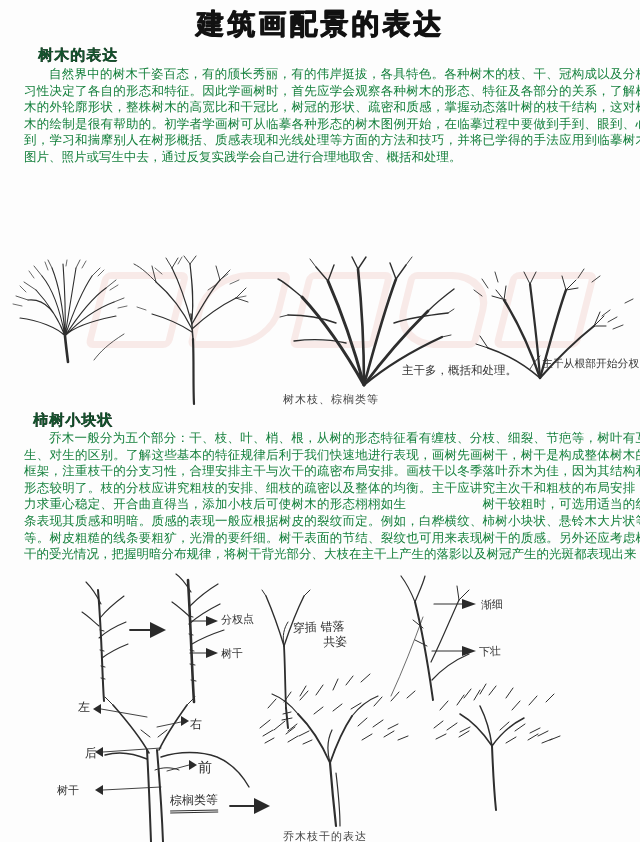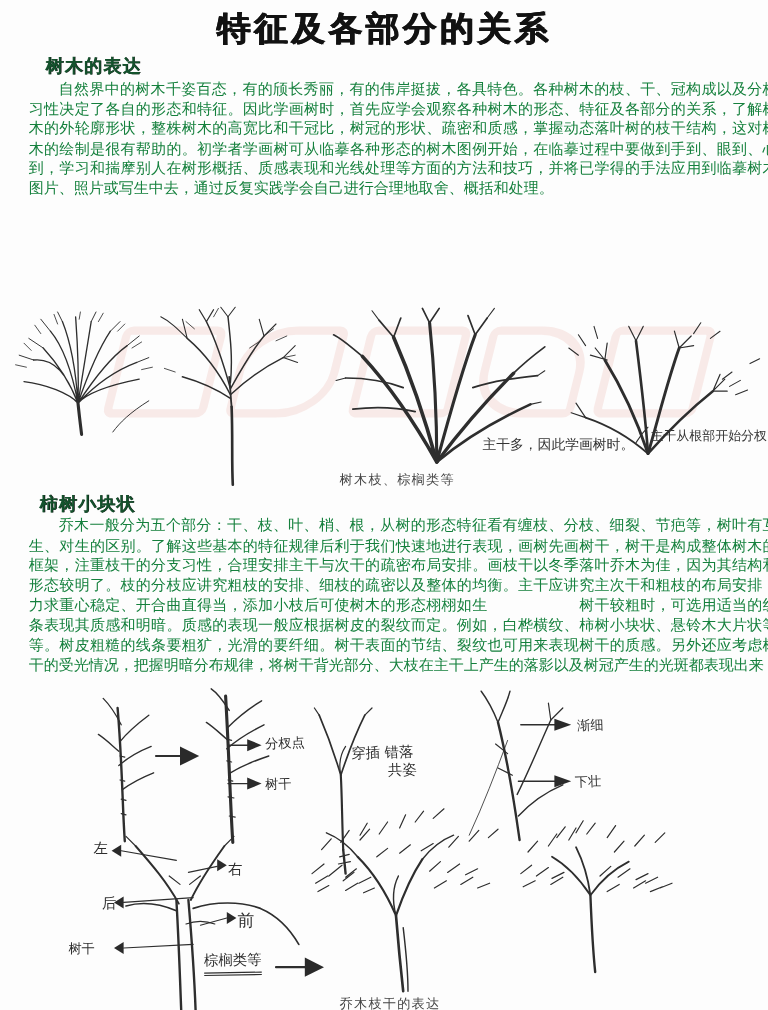--- a/index.html
+++ b/index.html
@@ -42,21 +42,21 @@
   }
   .wm i.b2{border-radius:50% 8px 50% 8px;}
   .wm i.b4{border-radius:8px 50% 8px 50%;}
   .underline2{border-bottom:3px double #2e2e2e;padding-bottom:1px;}
 </style>
 </head>
 <body>
 
 <div class="page">
 
-  <div class="title">特征及各部分的关系</div>
+  <div class="title">建筑画配景的表达</div>
 
   <div class="h2" style="left:38px;top:46px;">树木的表达</div>
 
   <p class="para" style="top:66px;">自然界中的树木千姿百态，有的颀长秀丽，有的伟岸挺拔，各具特色。各种树木的枝、干、冠构成以及分枝习性决定了各自的形态和特征。因此学画树时，首先应学会观察各种树木的形态、特征及各部分的关系，了解树木的外轮廓形状，整株树木的高宽比和干冠比，树冠的形状、疏密和质感，掌握动态落叶树的枝干结构，这对树木的绘制是很有帮助的。初学者学画树可从临摹各种形态的树木图例开始，在临摹过程中要做到手到、眼到、心到，学习和揣摩别人在树形概括、质感表现和光线处理等方面的方法和技巧，并将已学得的手法应用到临摹树木图片、照片或写生中去，通过反复实践学会自己进行合理地取舍、概括和处理。</p>
 
   <div class="wm">
       <i class="b1"></i>
       <i class="b2"></i>
       <i class="b3"></i>
       <i class="b4"></i>
@@ -93,21 +93,21 @@
 
   <svg class="ink" style="left:452px;top:256px;" width="186" height="126" viewBox="0 0 186 126">
     <path stroke-width="2.4" d="M88,122 C80,98 68,70 52,44 M88,122 C96,95 104,62 114,34"></path>
     <path stroke-width="2.2" d="M88,122 C86,92 82,60 78,28"></path>
     <path stroke-width="2" d="M88,122 C104,104 122,86 142,70"></path>
     <path stroke-width="1.6" d="M88,122 C72,108 54,98 36,92"></path>
     <path stroke-width="1" d="M52,44 l-8,-10 m8,10 l2,-14 m0,14 l-14,-4 M78,28 l-6,-12 m6,12 l6,-12 M114,34 l-4,-14 m4,14 l10,-10 m-10,10 l12,-2 M142,70 l10,-10 m-10,10 l12,0 m-12,0 l6,-14 M36,92 l-12,-4 m12,4 l-8,-12"></path>
     <path stroke-width=".9" stroke="#444" d="M150,60 l8,-6 m-2,12 l9,-5 m-4,12 l10,-4 m2,-22 l8,-4 M30,40 l-8,-6 m14,-2 l-6,-9 m16,3 l-3,-10 M126,22 l6,-9 m8,13 l8,-6"></path>
   </svg>
 
-  <div class="figlabel" style="left:402px;top:363px;font-size:11.5px;white-space:nowrap;">主干多，因此学画树时。</div>
+  <div class="figlabel" style="left:402px;top:363px;font-size:11.5px;white-space:nowrap;">主干多，概括和处理。</div>
   <svg class="ink" style="left:528px;top:354px;" width="14" height="16" viewBox="0 0 14 16">
       <path d="M12,2 C6,8 4,12 2,15" stroke-width=".9"></path>
     </svg>
   <div class="figlabel" style="left:542px;top:357px;font-size:10.8px;white-space:nowrap;">主干从根部开始分杈。</div>
   <div class="cap" style="left:283px;top:392px;">树木枝、棕榈类等</div>
 
   <div class="h2" style="left:33px;top:411px;">柿树小块状</div>
   <p class="para" style="top:430px;">乔木一般分为五个部分：干、枝、叶、梢、根，从树的形态特征看有缠枝、分枝、细裂、节疤等，树叶有互生、对生的区别。了解这些基本的特征规律后利于我们快速地进行表现，画树先画树干，树干是构成整体树木的框架，注重枝干的分支习性，合理安排主干与次干的疏密布局安排。画枝干以冬季落叶乔木为佳，因为其结构和形态较明了。枝的分枝应讲究粗枝的安排、细枝的疏密以及整体的均衡。主干应讲究主次干和粗枝的布局安排，力求重心稳定、开合曲直得当，添加小枝后可使树木的形态栩栩如生　　　　　　树干较粗时，可选用适当的线条表现其质感和明暗。质感的表现一般应根据树皮的裂纹而定。例如，白桦横纹、柿树小块状、悬铃木大片状等等。树皮粗糙的线条要粗犷，光滑的要纤细。树干表面的节结、裂纹也可用来表现树干的质感。另外还应考虑树干的受光情况，把握明暗分布规律，将树干背光部分、大枝在主干上产生的落影以及树冠产生的光斑都表现出来</p>
 
   <svg class="ink" style="left:72px;top:578px;" width="66" height="125" viewBox="0 0 66 125">

